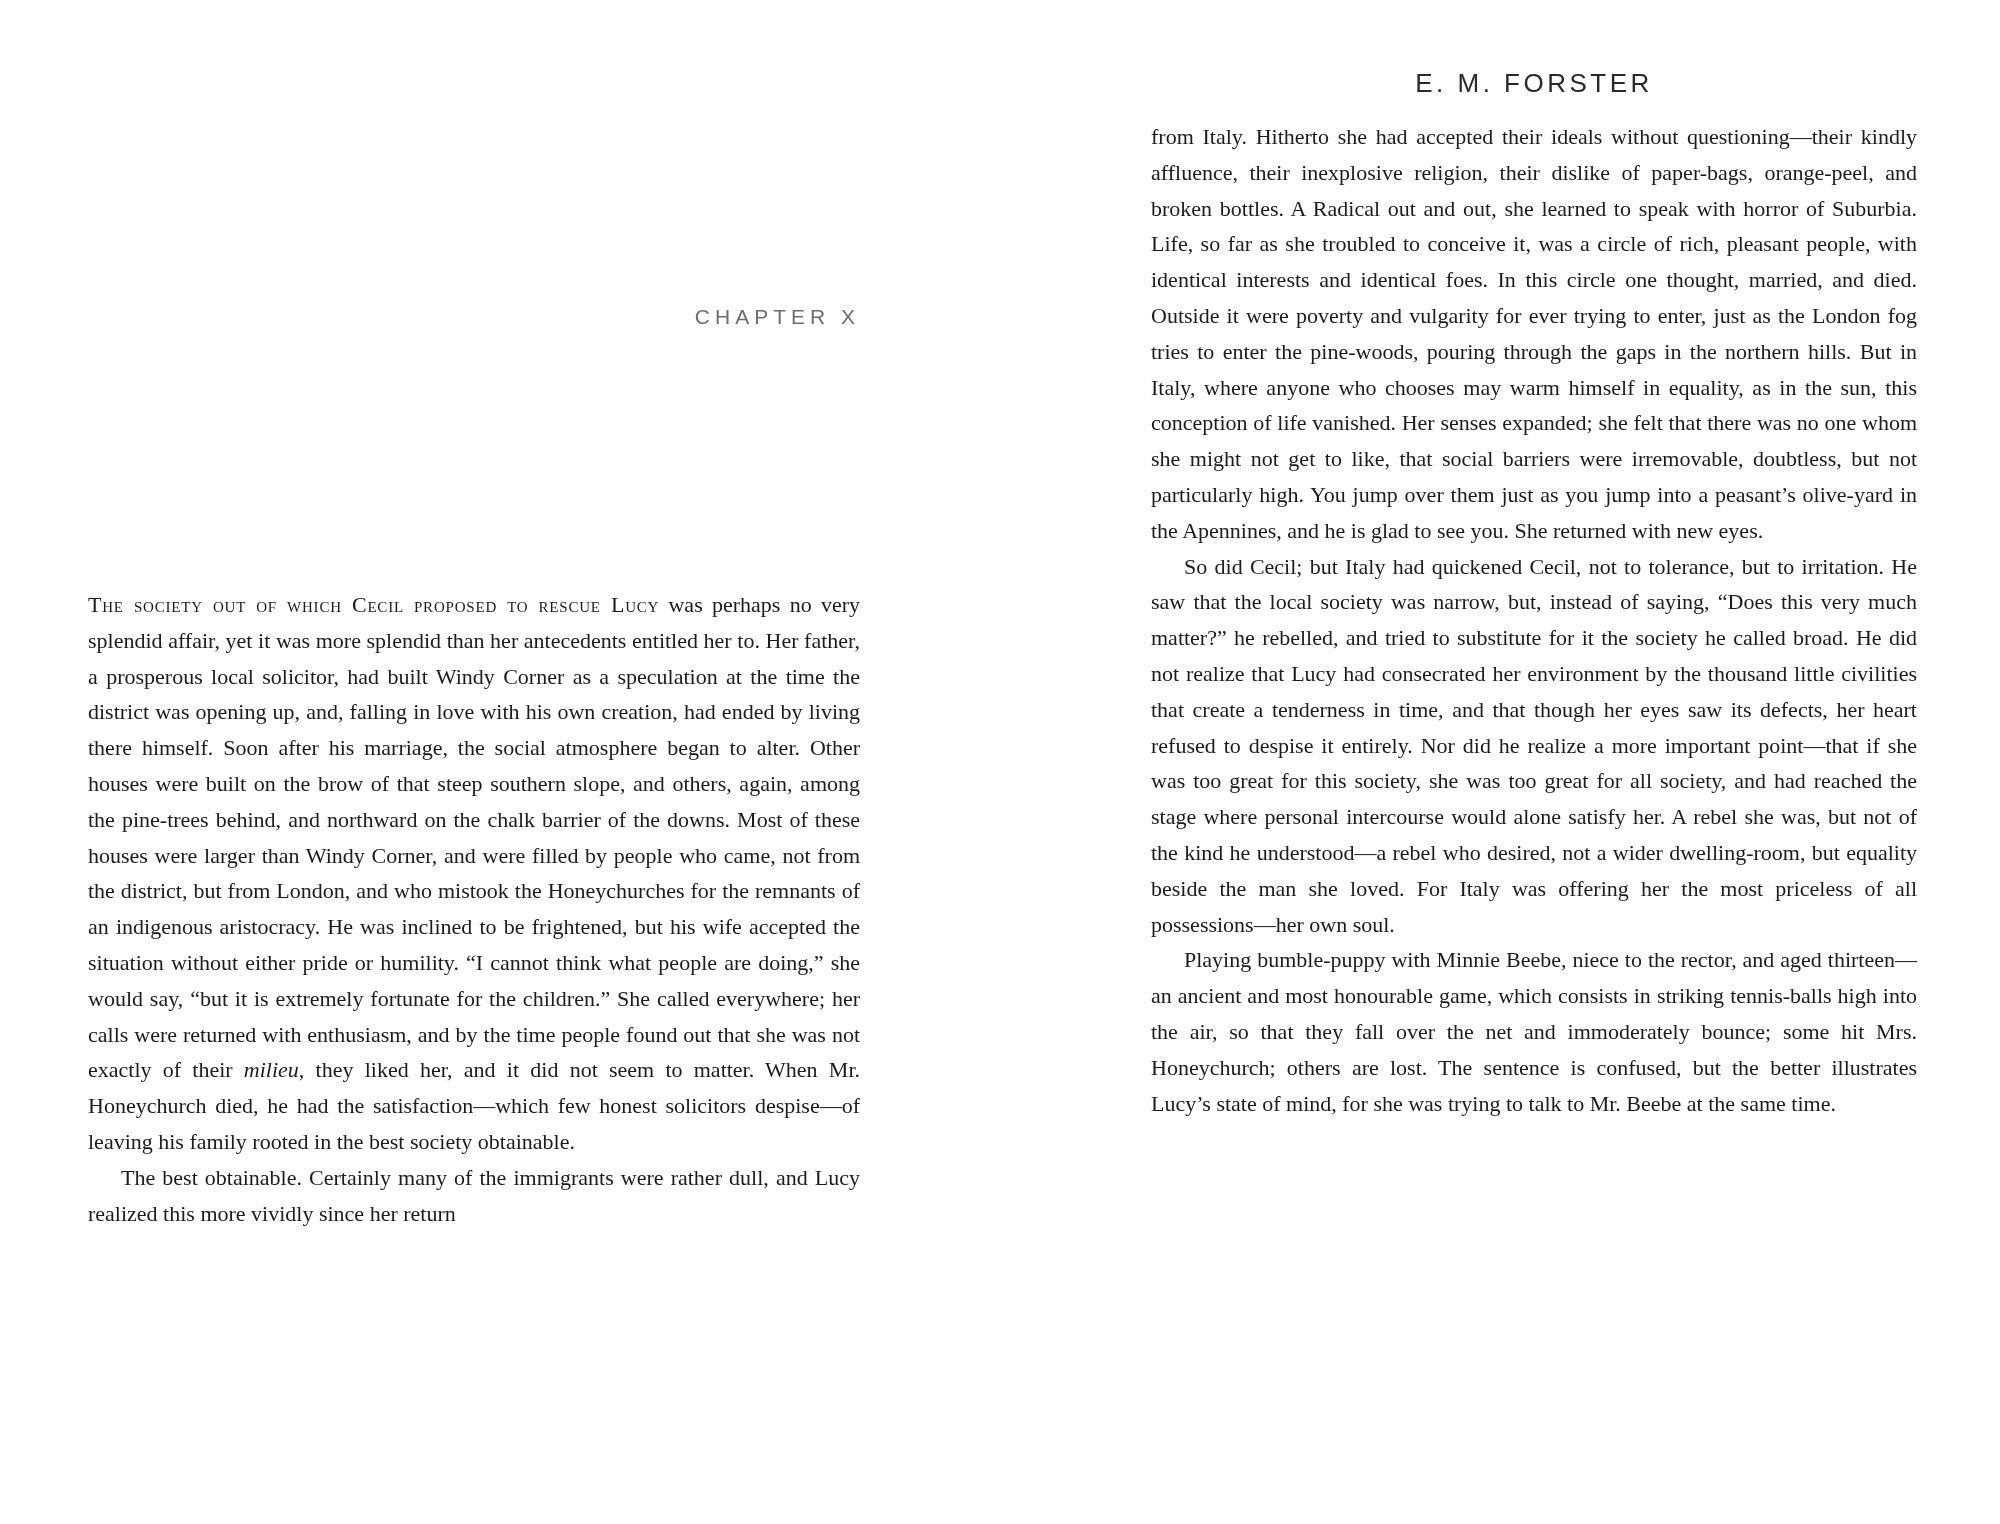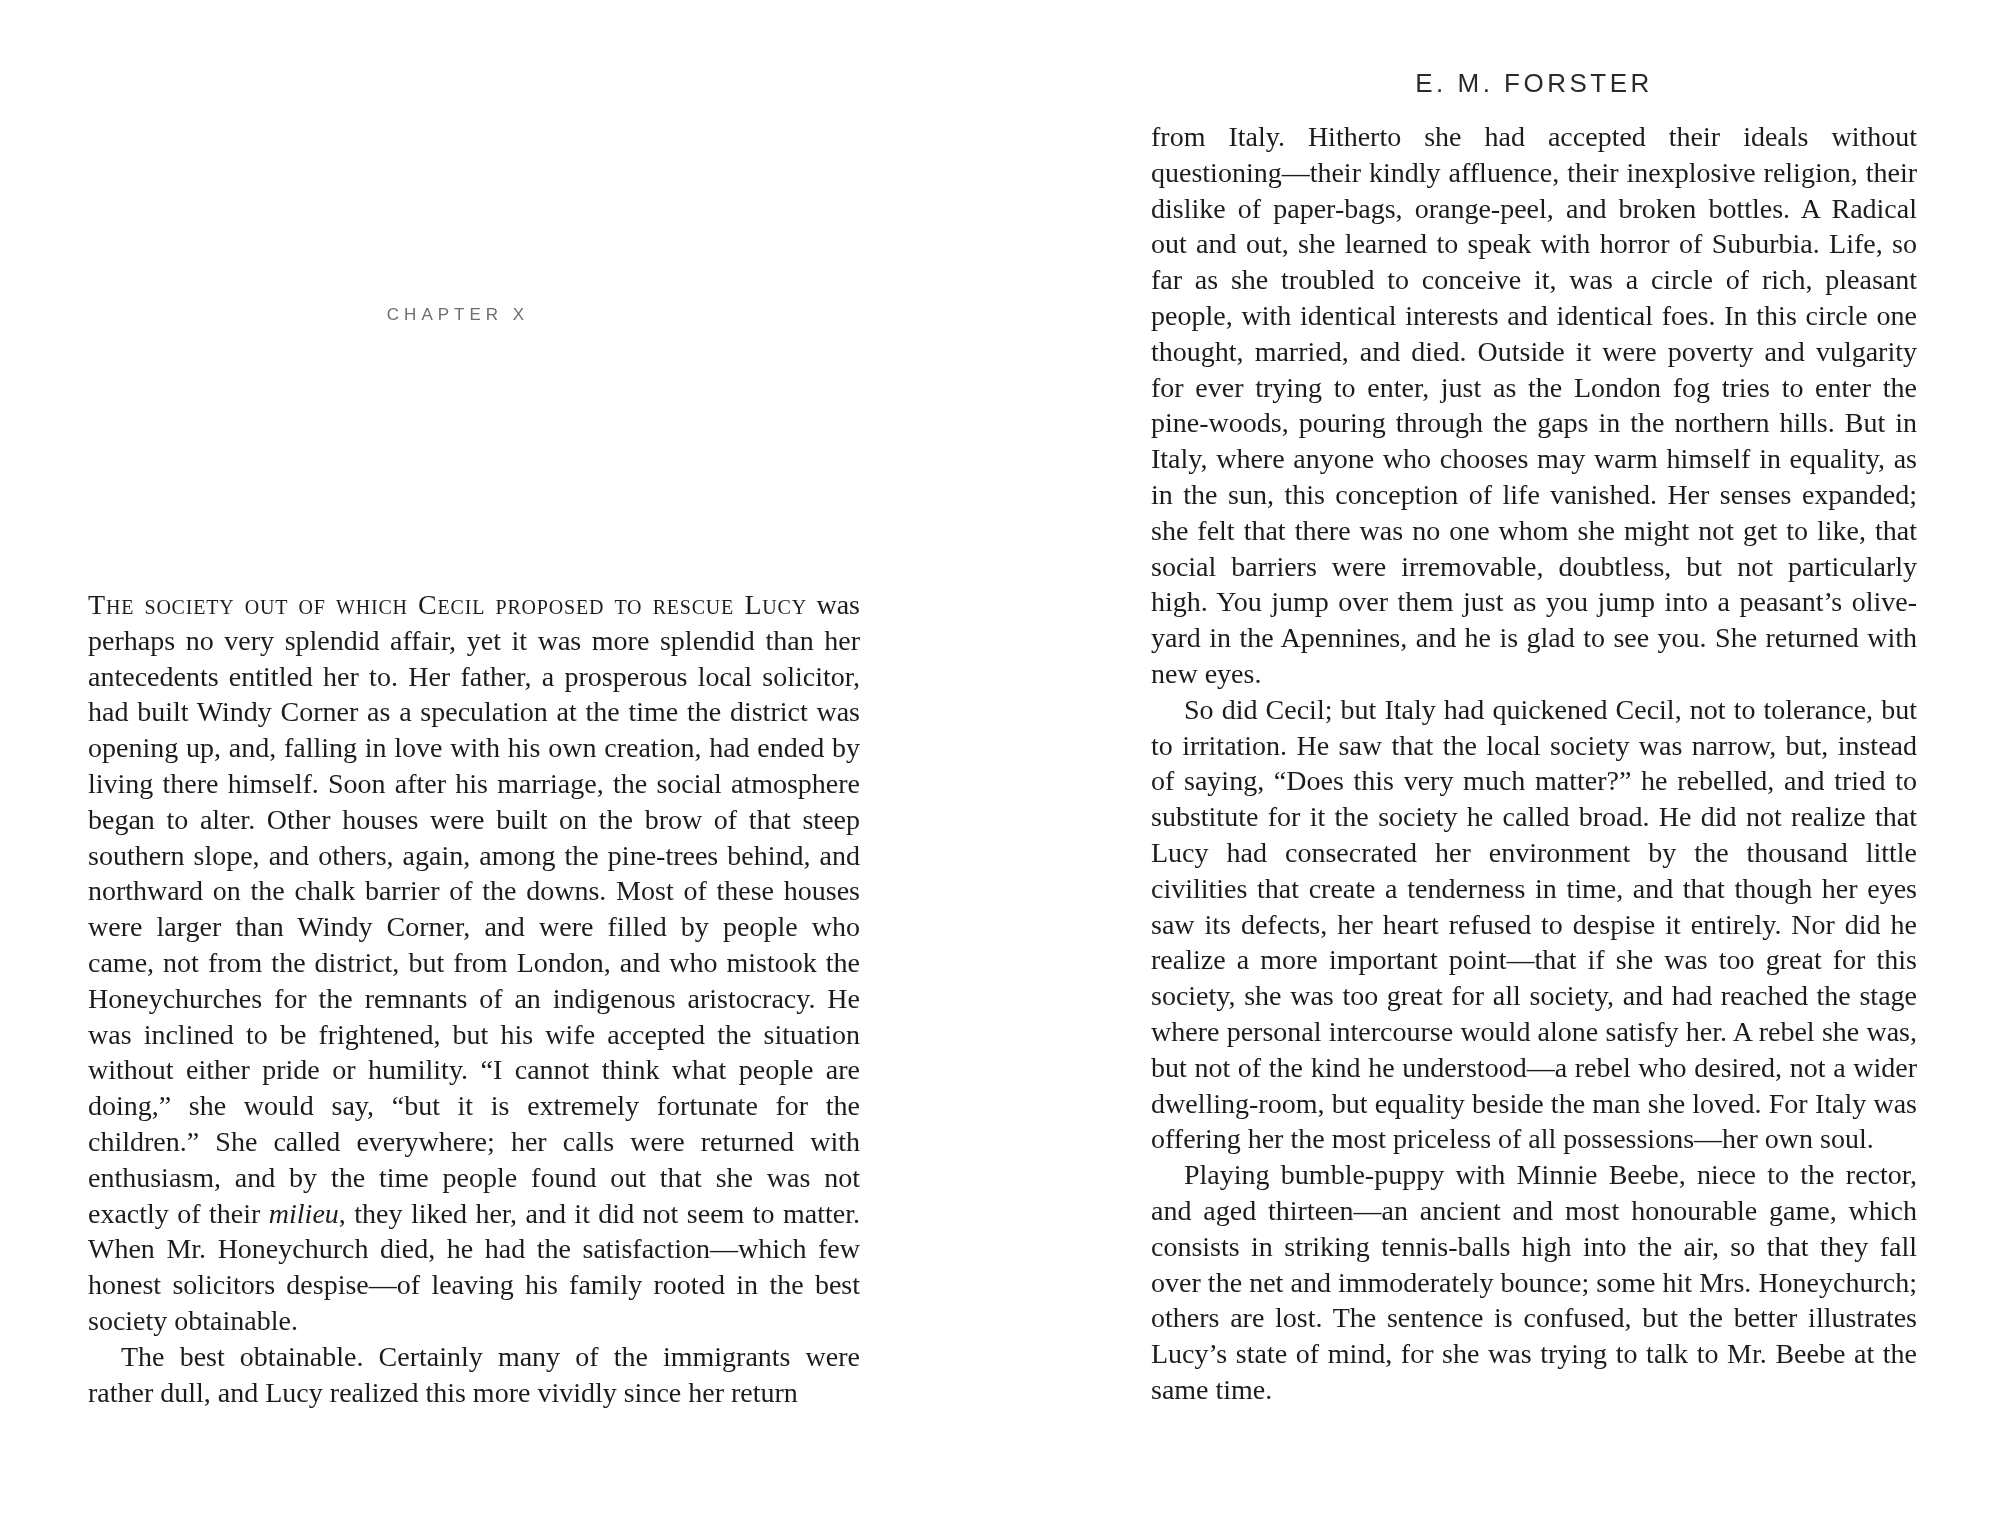--- a/index.html
+++ b/index.html
@@ -25,26 +25,26 @@
     top: 0;
     width: 1000px;
     height: 1524px;
   }
   .page.left  { left: 0; }
   .page.right { left: 1000px; }
 
   
   .chapter-label {
     position: absolute;
-    left: 72px;
+    left: 88px;
     width: 772px;
     top: 305px;
-    text-align: center;
+    text-align: right;
     font-family: "Liberation Sans", sans-serif;
-    font-size: 17px;
+    font-size: 21px;
     font-weight: 400;
     letter-spacing: 5px;
     color: #6e6e6e;
     white-space: nowrap;
   }
   .chapter-title {
     position: absolute;
     left: 88px;
     width: 772px;
     top: 364px;
@@ -69,21 +69,21 @@
     font-size: 26px;
     font-weight: 400;
     letter-spacing: 3.5px;
     color: #2a2a2a;
     white-space: nowrap;
   }
 
   
   .body-text {
     position: absolute;
-    font-size: 28px;
+    font-size: 22px;
     line-height: 35.8px;
     text-align: justify;
     color: #1c1c1c;
   }
   .body-text.left-body {
     left: 88px;
     top: 587px;
     width: 772px;
   }
   .body-text.right-body {

